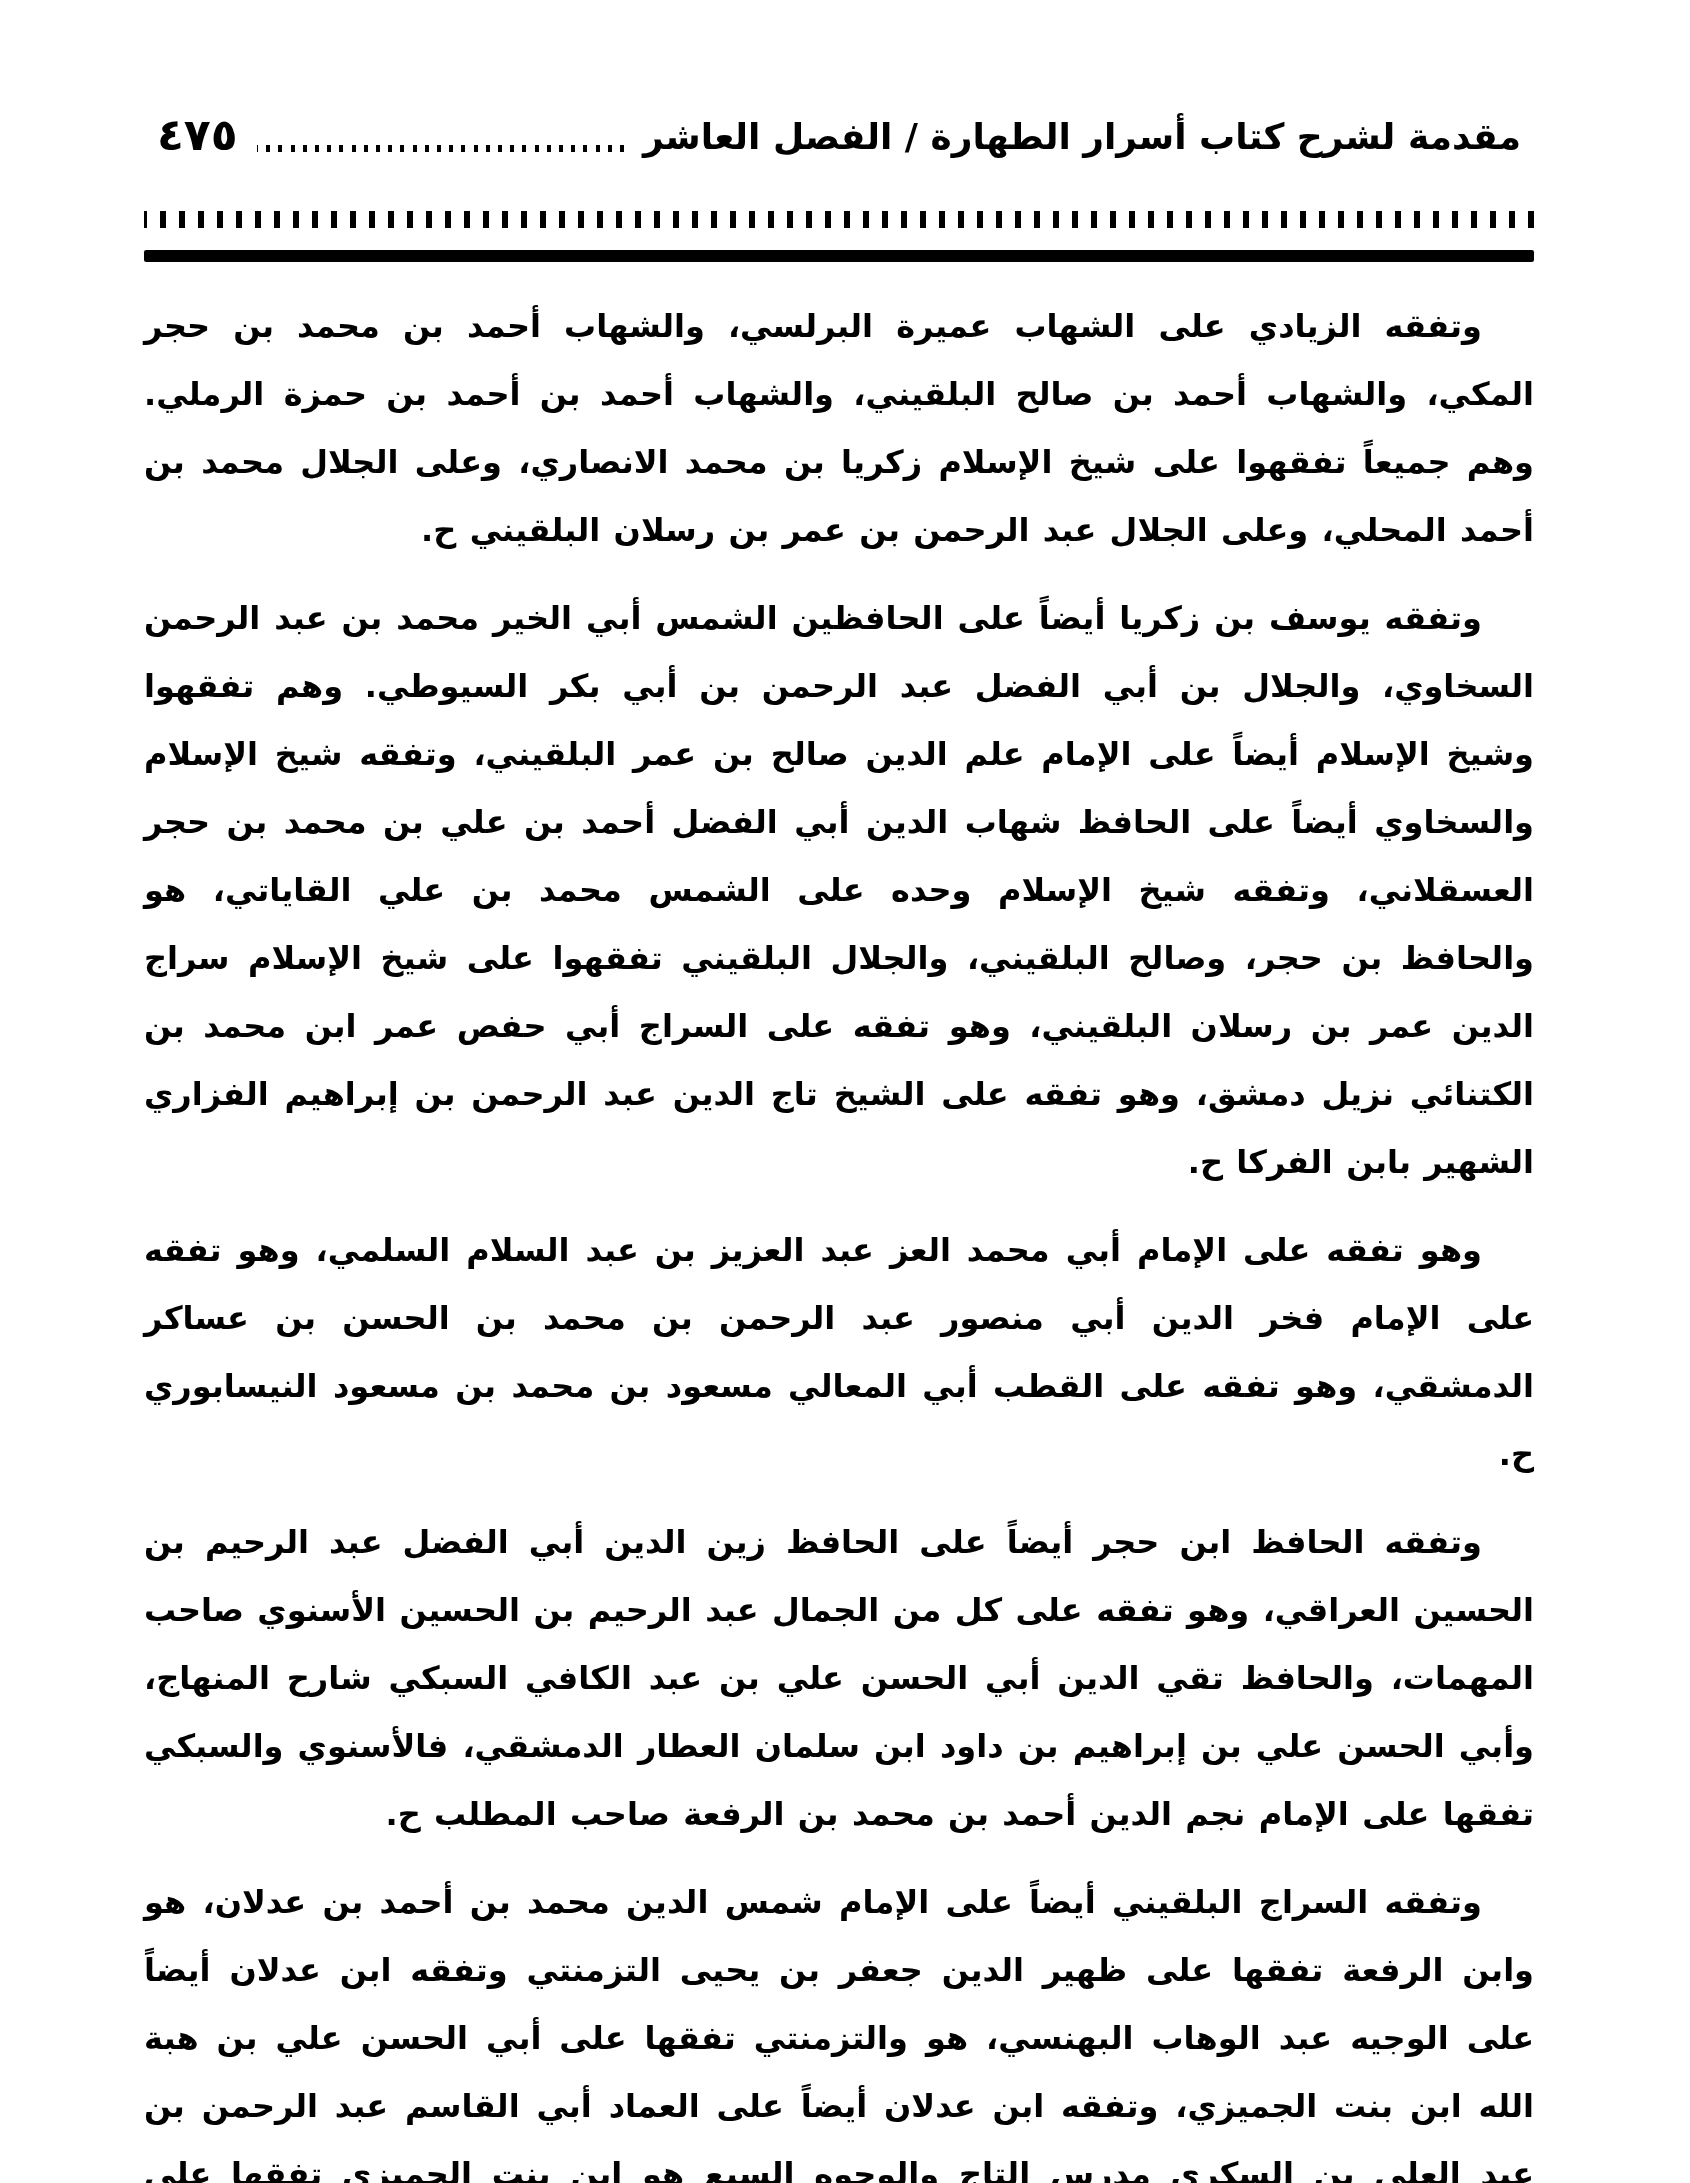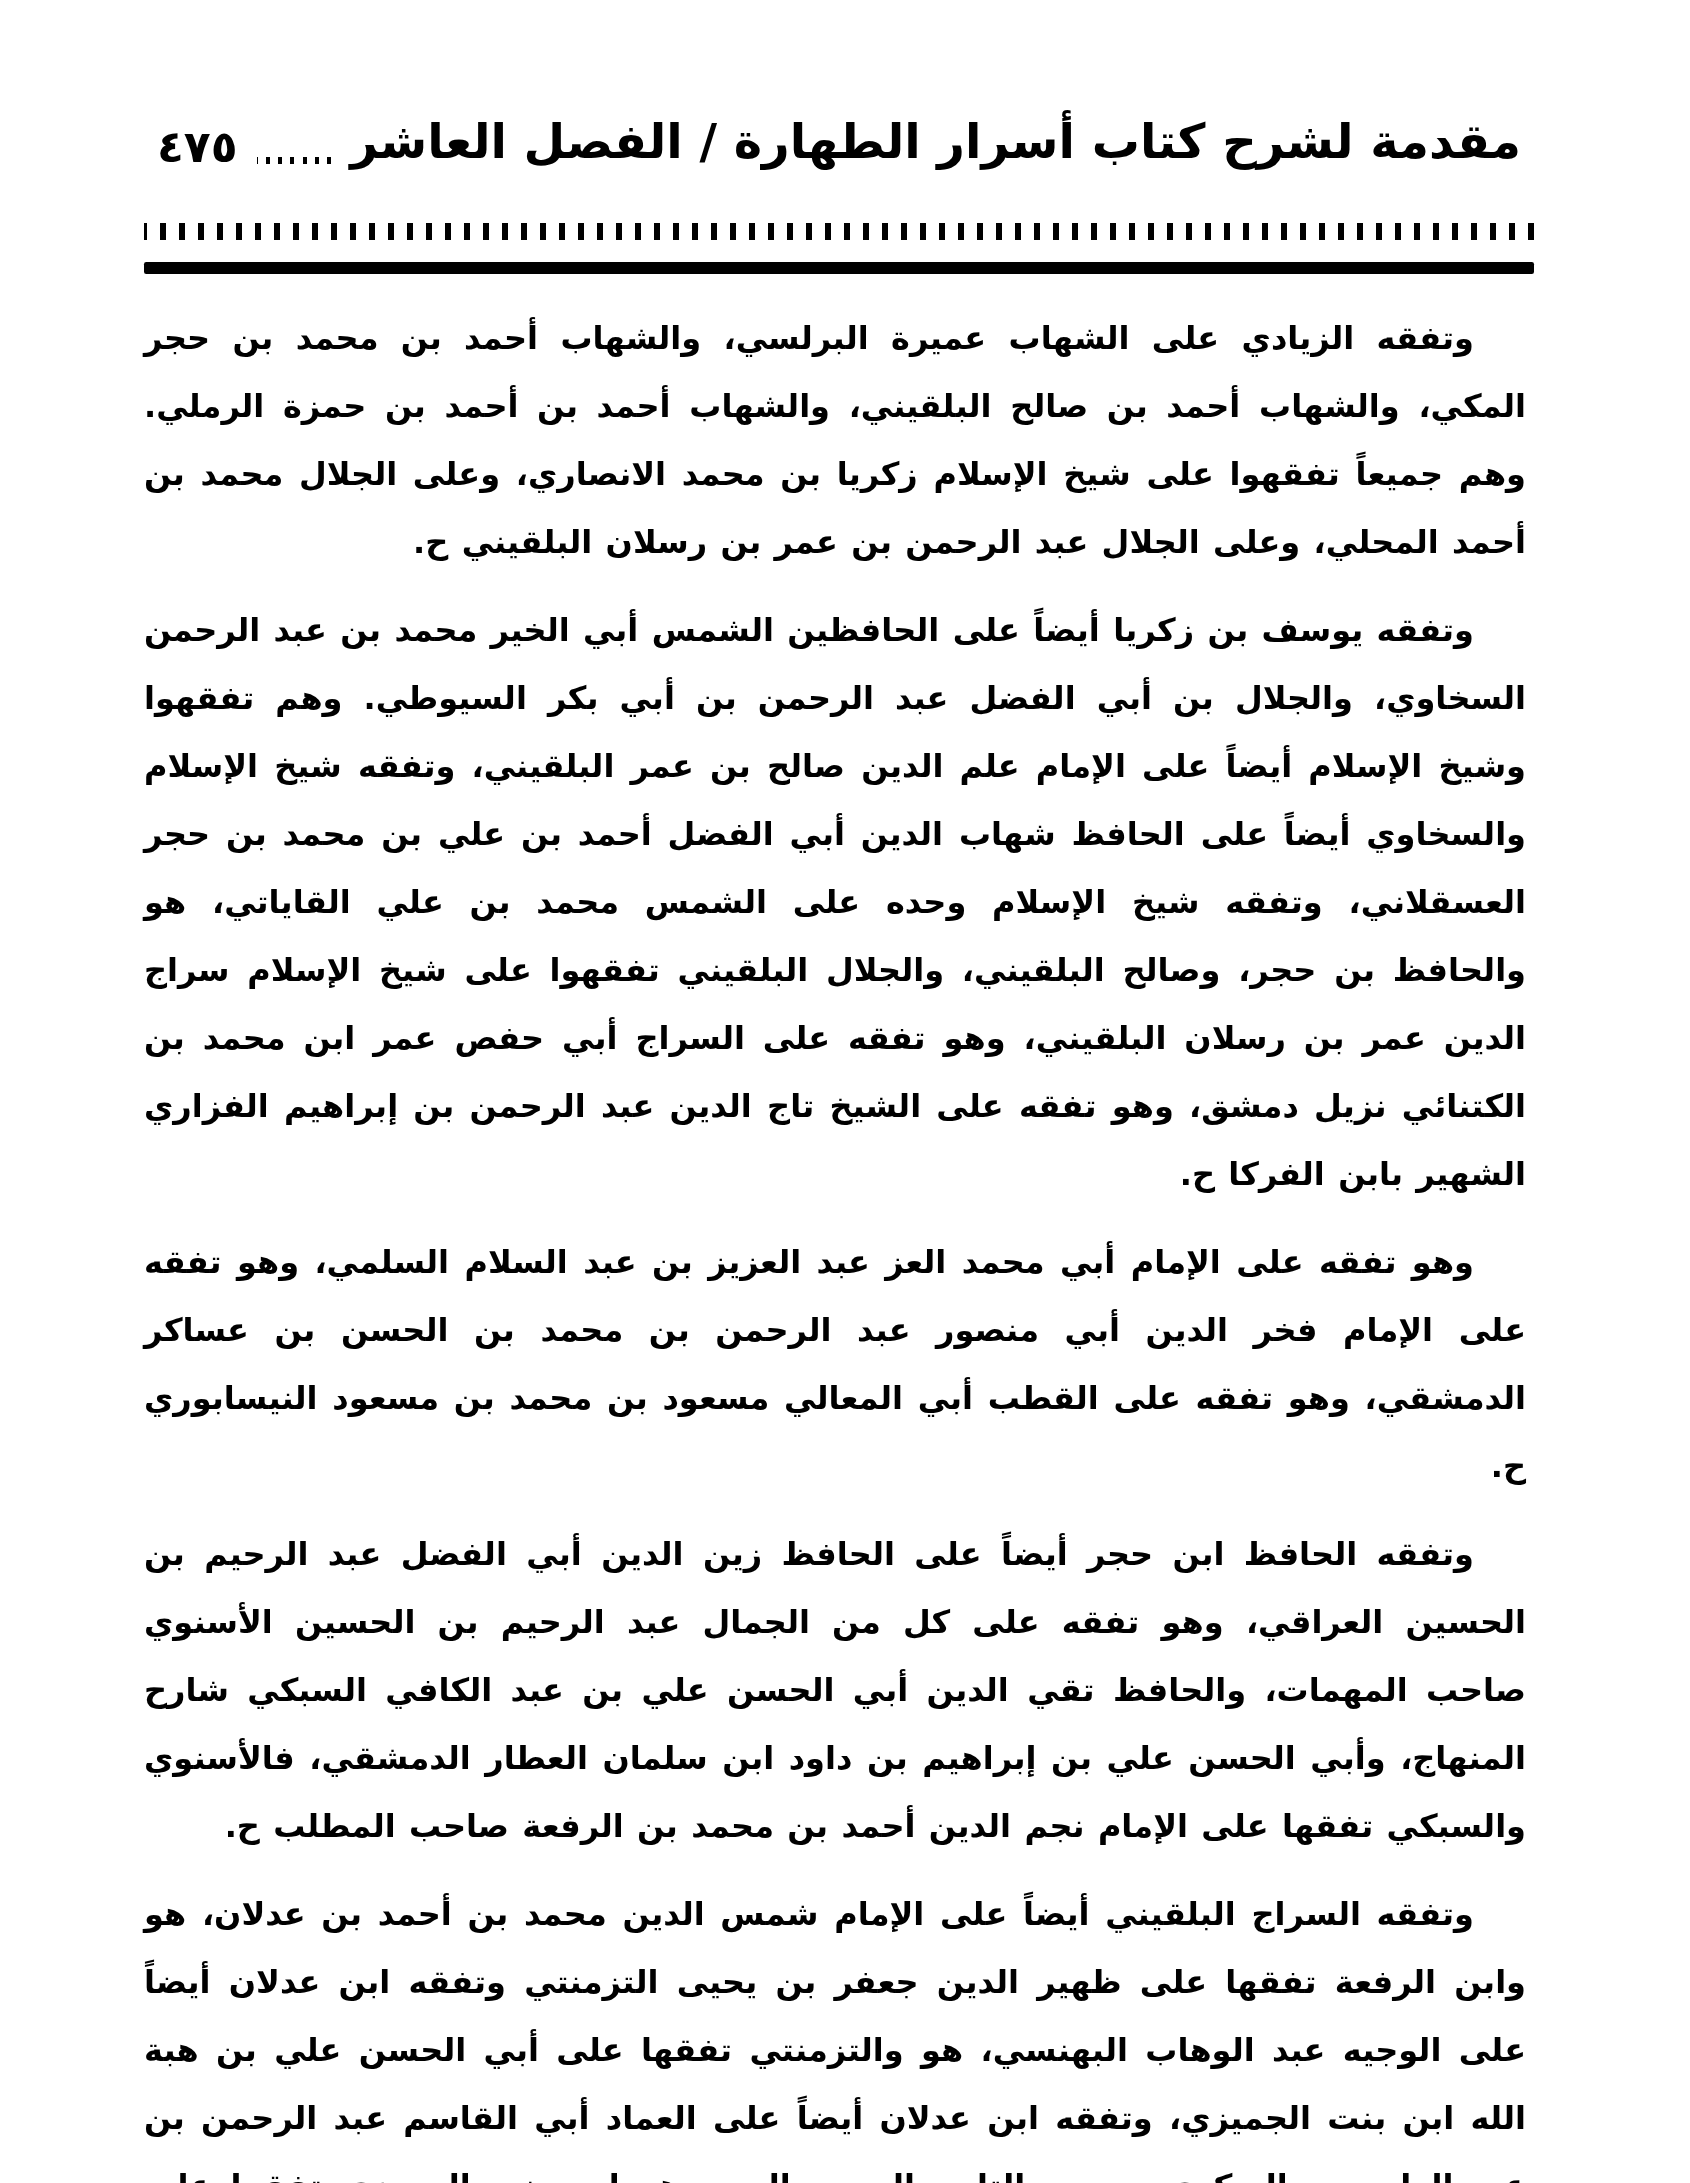--- a/index.html
+++ b/index.html
@@ -23,21 +23,21 @@
   }
   .page-header {
     display: flex;
     align-items: flex-end;
     gap: 19px;
     padding: 0 13px 0 13px;
     font-weight: bold;
   }
   .running-head {
     white-space: nowrap;
-    font-size: 48px;
+    font-size: 36px;
     line-height: 1.25;
     letter-spacing: 0.4px;
   }
   .dot-leader {
     flex: 1 1 auto;
     height: 7.4px;
     margin-bottom: 7px;
     background: repeating-linear-gradient(to left, #000 0 3.9px, transparent 3.9px 12.2px);
   }
   .page-number {
@@ -53,21 +53,21 @@
   .bar-rule {
     height: 12.2px;
     margin-top: 22px;
     background: #000;
     border-radius: 2.2px;
   }
   .body-text {
     margin-top: 30px;
   }
   .body-text p {
-    margin: 0 8px 20px 0;
+    margin: 0 0 20px 0;
     font-size: 32px;
     line-height: 68px;
     font-weight: bold;
     text-align: justify;
     text-align-last: right;
     text-indent: 52px;
     word-spacing: 2.2px;
   }
   .body-text p:last-child {
     margin-bottom: 0;

